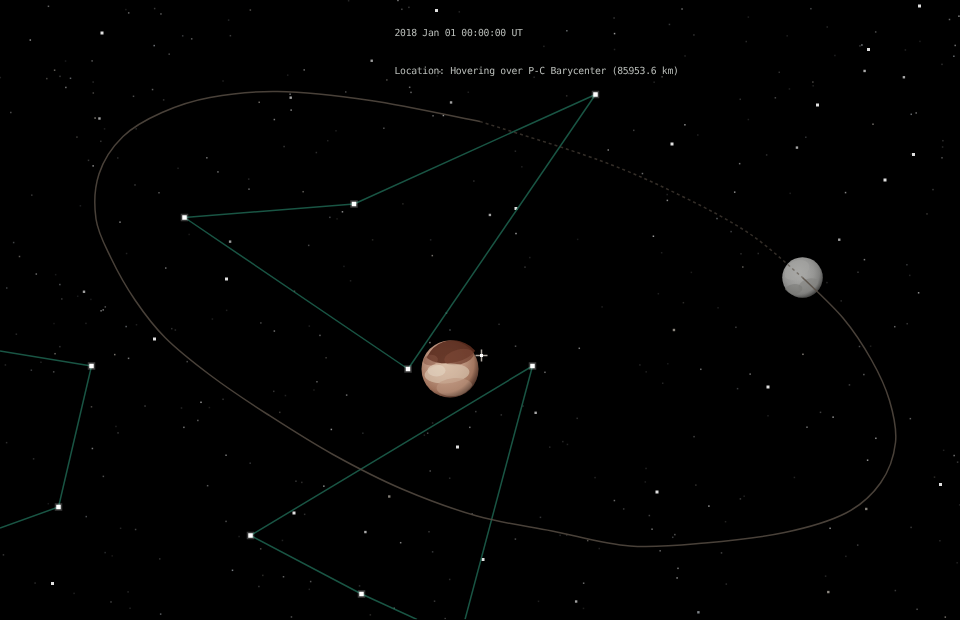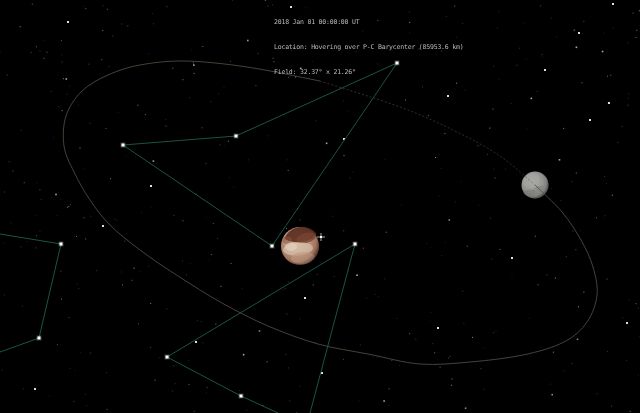--- a/index.html
+++ b/index.html
@@ -6,21 +6,21 @@
   .viewport{
     position:relative;
     width:640px;height:413px;
     overflow:hidden;
     background:var(--background,#000);
     font-family:"DejaVu Sans Mono", monospace;
   }
   .viewport svg{position:absolute;left:0;top:0;display:block;}
   .hud{
     position:absolute;
-    left:274px;top:1px;
+    left:263px;top:1px;
     color:var(--hud_text,#b9bdb9);
     font-size:6.5px;
     line-height:8.4px;
     letter-spacing:-0.2px;
     white-space:pre;
     user-select:none;
   }
 </style>
 </head>
 <body>
@@ -515,15 +515,14 @@
         <g>
           <line x1="317" y1="237" x2="325" y2="237" stroke="#ded6cc" stroke-width="1" opacity="0.8"></line>
           <line x1="321" y1="233" x2="321" y2="241" stroke="#ded6cc" stroke-width="1" opacity="0.8"></line>
           <rect x="320" y="236" width="2" height="2" fill="#ffffff"></rect>
         </g>
       </g>
   </svg>
   <div class="hud">
     <div>2018 Jan 01 00:00:00 UT</div>
     <div>Location: Hovering over P-C Barycenter (85953.6 km)</div>
-    <div>Field: 32.37° x 21.26°</div>
   </div>
 </div>
 
 </body></html>

